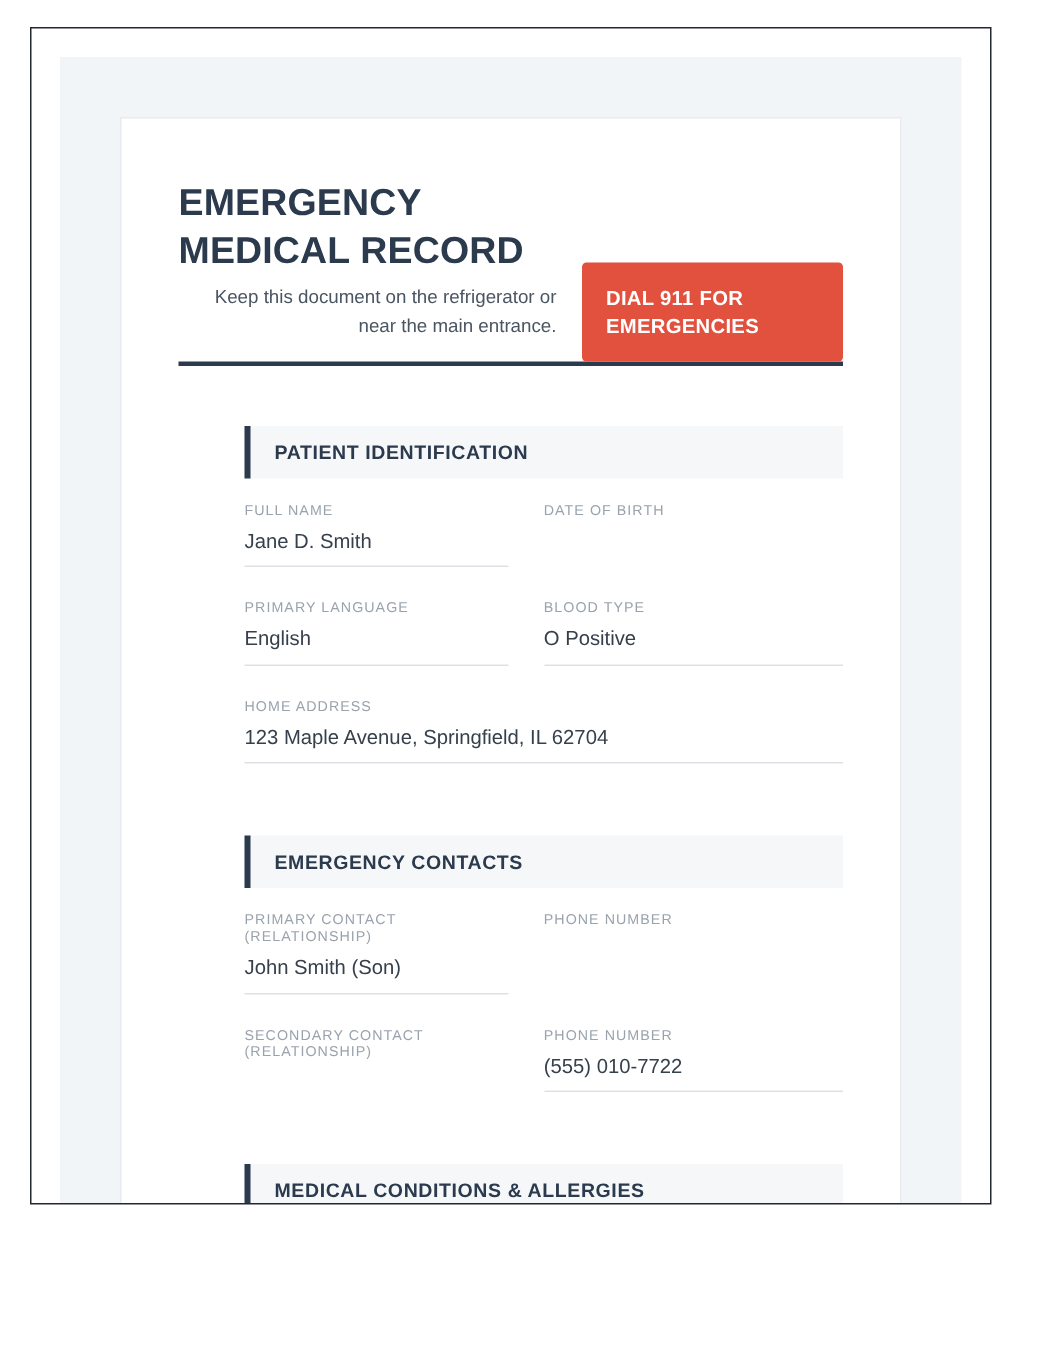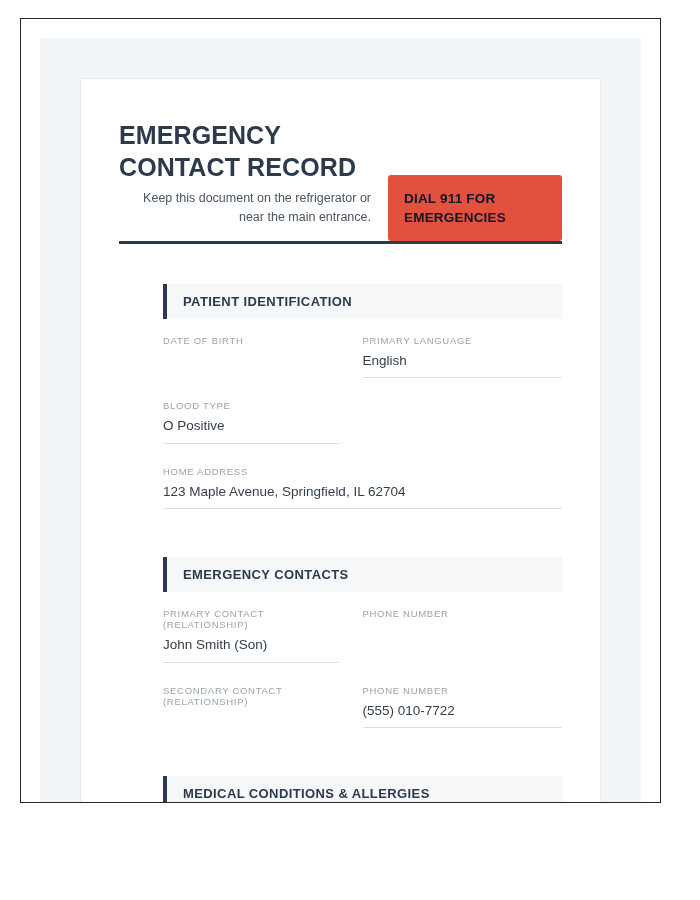--- a/index.html
+++ b/index.html
@@ -74,21 +74,21 @@
     max-width: 252px;
     text-align: right;
   }
   .dial-badge {
     position: absolute;
     right: 0;
     top: 56px;
     width: 174px;
     box-sizing: border-box;
     background: #e2503e;
-    color: #0f172a;
+    color: #ffffff;
     font-size: 13.5px;
     font-weight: bold;
     line-height: 1.42;
     padding: 14px 16px;
     border-radius: 3px;
     letter-spacing: 0.2px;
   }
   .header-rule {
     margin-top: 14px;
     height: 3px;
@@ -149,33 +149,37 @@
 <body>
 
 <div class="viewport-frame">
   <div class="page-canvas">
     <div class="doc-card">
 
       <div class="doc-header">
         <div class="header-left">
           <h1 class="doc-title">
             <span>EMERGENCY</span><br>
-            <span>CONTACT RECORD</span>
+            <span>MEDICAL RECORD</span>
           </h1>
           <p class="doc-subtitle">Keep this document on the refrigerator or near the main entrance.</p>
         </div>
         <div class="dial-badge">DIAL 911 FOR EMERGENCIES</div>
         <div class="header-rule"></div>
       </div>
 
       <div id="sections-root">
           <div class="section">
             <div class="section-header">PATIENT IDENTIFICATION</div>
             <div class="field-grid">
               <div class="field half">
+                <div class="field-label">FULL NAME</div>
+                <div class="field-value">Jane D. Smith</div>
+              </div>
+              <div class="field half">
                 <div class="field-label">DATE OF BIRTH</div>
               </div>
               <div class="field half">
                 <div class="field-label">PRIMARY LANGUAGE</div>
                 <div class="field-value">English</div>
               </div>
               <div class="field half">
                 <div class="field-label">BLOOD TYPE</div>
                 <div class="field-value">O Positive</div>
               </div>

